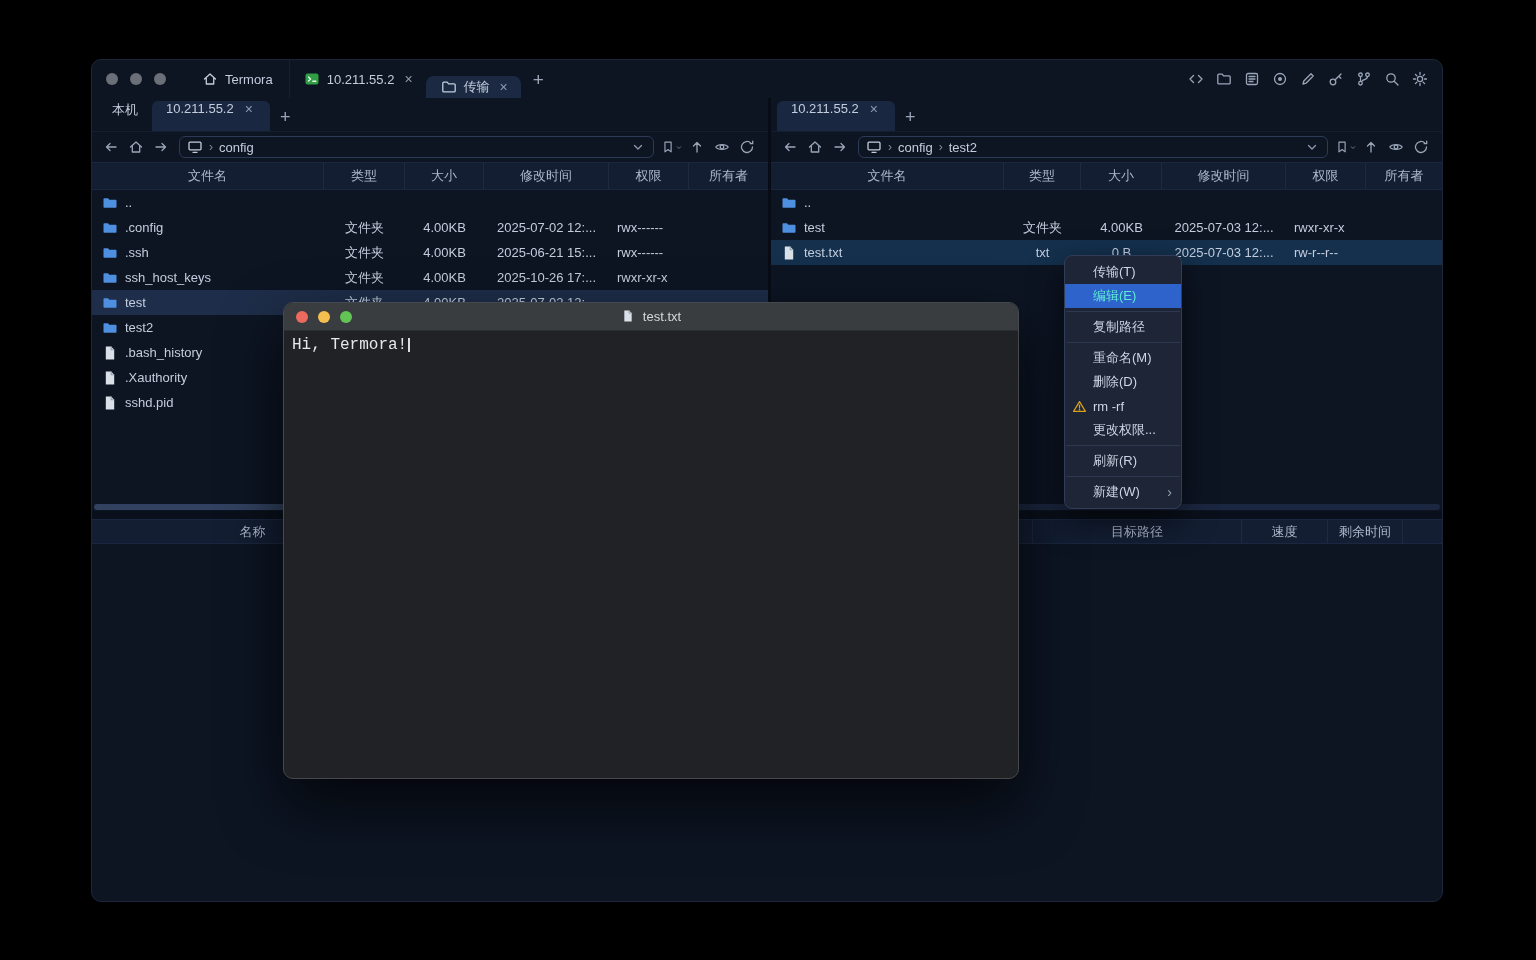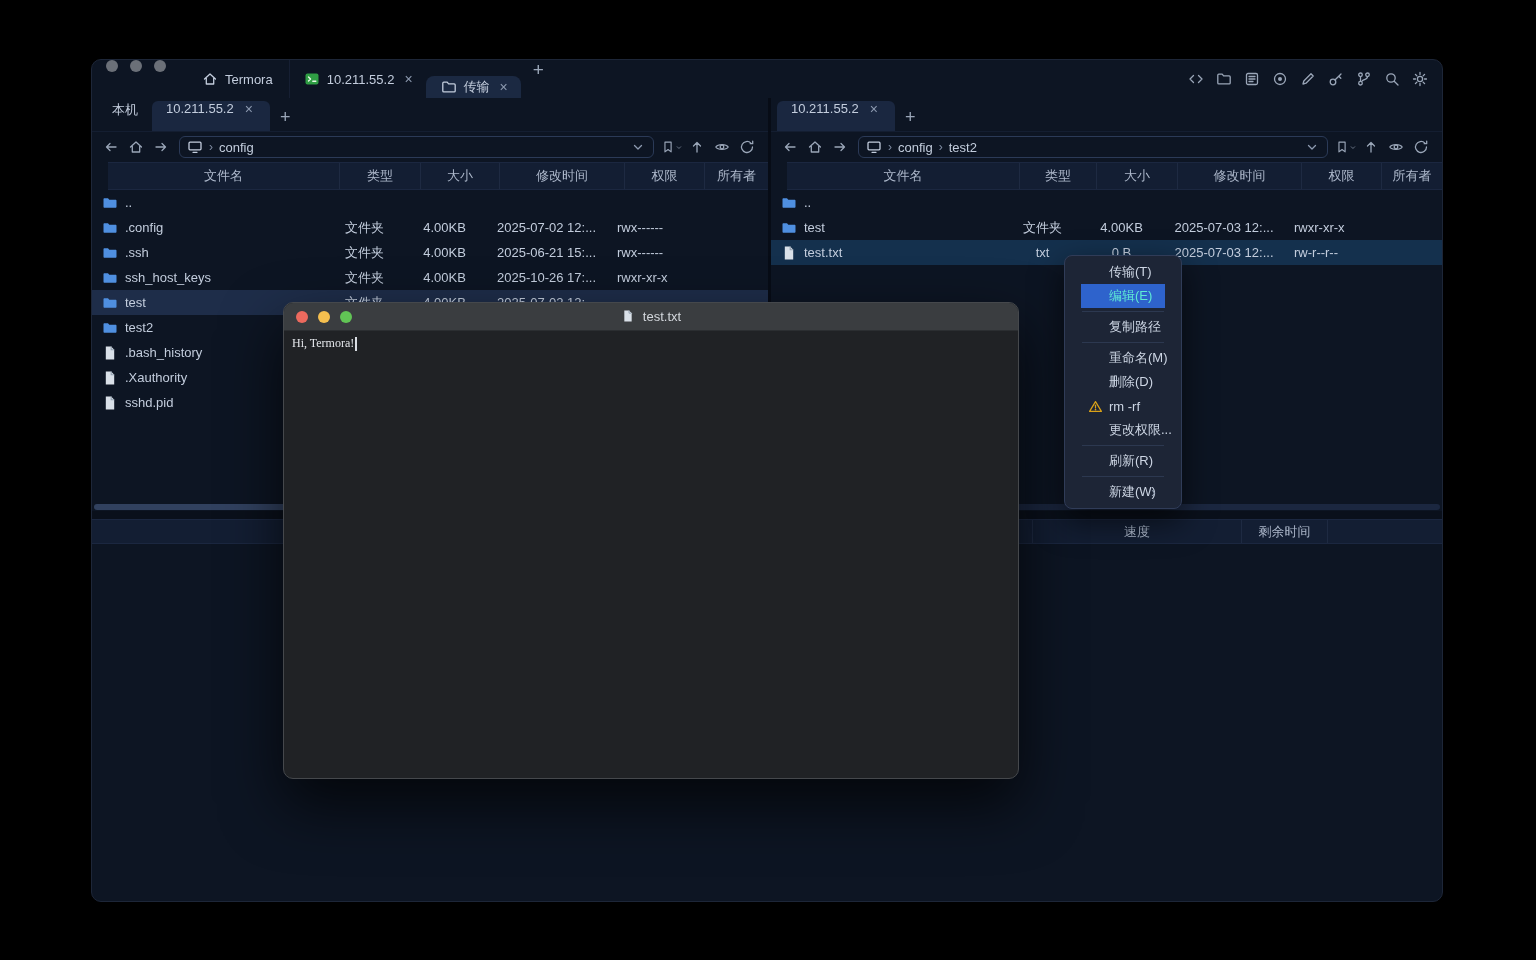--- a/index.html
+++ b/index.html
@@ -10,21 +10,21 @@
     -webkit-font-smoothing:antialiased;
   }
   
   .app-window {
     position:absolute; left:91px; top:59px; width:1352px; height:843px;
     background:#0d1523; border:1px solid #1d2638; border-radius:10px;
     box-shadow:0 26px 70px rgba(0,0,0,.65); overflow:hidden;
     display:flex; flex-direction:column; z-index:10;
   }
   
-  .titlebar { flex:0 0 38px; display:flex; align-items:flex-start; padding-left:14px; position:relative; }
+  .titlebar { flex:0 0 38px; display:flex; align-items:center; padding-left:14px; position:relative; }
   .traffic { display:flex; gap:12px; margin-right:20px; }
   .light { width:12px; height:12px; border-radius:50%; background:#6b7078; display:inline-block; }
   .tb-home { display:flex; align-items:center; gap:7px; padding:0 16px; height:38px; }
   .tb-tab { display:flex; align-items:center; gap:7px; padding:0 10px 0 14px; height:38px; border-left:1px solid #161f33; }
   .tb-tab.active { background:#1b2942; border-radius:8px 8px 0 0; align-self:flex-end; height:22px; border-left-color:transparent; }
   .x { color:#8d9ab0; font-size:14px; line-height:1; padding:1px 3px; }
   .tb-add { background:none; border:none; color:#9aa6b8; font-size:19px; margin-left:12px; line-height:1; cursor:default; }
   .tb-icons { position:absolute; right:14px; top:0; height:38px; display:flex; align-items:center; gap:12px; color:#9aa6b8; }
   .ico { width:16px; height:16px; display:inline-flex; align-items:center; justify-content:center; }
   .ico svg { width:16px; height:16px; }
@@ -39,21 +39,21 @@
   .ptab { height:30px; display:flex; gap:8px; padding:0 14px; color:#c3cddd; }
   .ptab.active { background:#1a2740; border-radius:6px 6px 0 0; }
   .ptab-add { background:none; border:none; color:#9aa6b8; font-size:18px; margin:0 0 5px 10px; line-height:1; }
   .navbar { flex:0 0 30px; display:flex; align-items:center; gap:3px; padding:0 10px 0 8px; color:#9aa6b8; }
   .nav-btn { width:22px; height:22px; display:flex; align-items:center; justify-content:center; }
   .crumbbox { flex:1; height:22px; border:1px solid #2b3a57; border-radius:6px; display:flex; align-items:center; gap:6px; padding:0 7px; color:#c3cddd; margin:0 4px; }
   .crumb-sep { color:#7f8ca2; font-size:12px; }
   .crumb-caret { margin-left:auto; color:#8d9ab0; }
   
   .ftable { flex:1; position:relative; min-height:0; }
-  .fhead { display:grid; height:28px; background:#131e33; border-top:1px solid #1b2740; border-bottom:1px solid #1b2740; color:#aeb9cc;margin-left:16px; }
+  .fhead { display:grid; height:28px; background:#131e33; border-top:1px solid #1b2740; border-bottom:1px solid #1b2740; color:#aeb9cc; }
   .left .fhead, .left .frow { grid-template-columns:232px 81px 79px 125px 80px 1fr; }
   .right .fhead, .right .frow { grid-template-columns:233px 77px 81px 124px 80px 1fr; }
   .fhead > div { display:flex; align-items:center; justify-content:center; border-right:1px solid #1e2a42; }
   .fhead > div:last-child { border-right:none; }
   .frow { display:grid; height:25px; align-items:center; }
   .frow.selected { background:#1e2d49; }
   .right .frow.selected { background:#14304d; }
   .cell { overflow:hidden; white-space:nowrap; }
   .cell.name { display:flex; align-items:center; gap:7px; padding-left:10px; }
   .cell.c { text-align:center; }
@@ -71,25 +71,25 @@
   .transfer-body { flex:1; }
   
   .editor { position:absolute; left:283px; top:302px; width:736px; height:477px; border-radius:10px;
     background:#202225; border:1px solid #45484c; box-shadow:0 26px 60px rgba(0,0,0,.7);
     overflow:hidden; display:flex; flex-direction:column; z-index:20; }
   .editor-titlebar { flex:0 0 28px; background:#3a3d40; border-bottom:1px solid #2b2e31; display:flex; align-items:center; position:relative; }
   .editor-traffic { position:absolute; left:12px; display:flex; gap:10px; }
   .elight { width:12px; height:12px; border-radius:50%; }
   .el-close { background:#ec6a5e; } .el-min { background:#f5bf4f; } .el-zoom { background:#61c455; }
   .editor-title { margin:0 auto; display:flex; align-items:center; gap:6px; color:#d3d7dc; }
-  .editor-body { flex:1; padding:5px 8px; font-family:Liberation Serif, serif; font-size:12px; color:#e4e7eb;border-radius:28px; }
+  .editor-body { flex:1; padding:5px 8px; font-family:Liberation Mono, monospace; font-size:16px; color:#e4e7eb;border-radius:28px; }
   .caret { display:inline-block; width:2px; height:14px; background:#d9dde3; vertical-align:middle; margin-left:1px; }
   
   .ctx { position:absolute; left:1064px; top:255px; width:118px; background:#1d2536;
-    border:1px solid #303c58; border-radius:8px; padding:4px 16px; color:#cdd6e4;
+    border:1px solid #303c58; border-radius:8px; padding:4px 0; color:#cdd6e4;
     box-shadow:0 12px 32px rgba(0,0,0,.6); z-index:30; }
   .ctx-item { height:24px; display:flex; align-items:center; padding-left:28px; position:relative; white-space:nowrap; }
   .ctx-item.hl { background:#2e63cc; color:#5eead4; }
   .ctx-item .mi { position:absolute; left:7px; width:15px; height:15px; display:inline-flex; }
   .ctx-item .sub { position:absolute; right:9px; color:#9aa6b8; font-size:14px; }
   .ctx-sep { height:1px; background:#2c3850; margin:3px 1px; }
 </style>
 </head>
 <body>
 
@@ -541,20 +541,21 @@
           </div>
           <div class="hscroll">
               <div class="thumb"></div>
             </div>
         </div>
       </section>
     </div>
 
     <div class="transfer-gap"></div>
     <div class="transfer-head">
+      <div>名称</div>
       <div></div>
       <div>目标路径</div>
       <div>速度</div>
       <div>剩余时间</div>
       <div></div>
     </div>
     <div class="transfer-body"></div>
   </div>
 
   <div class="editor">

